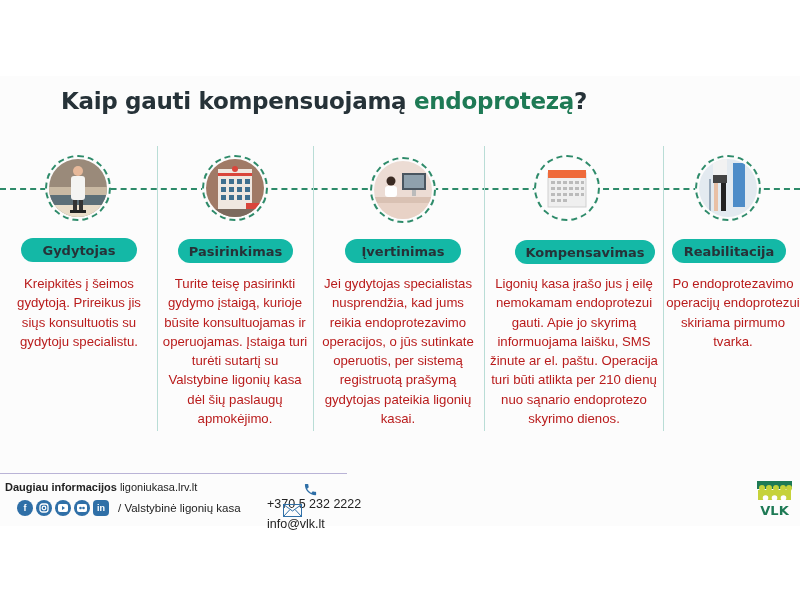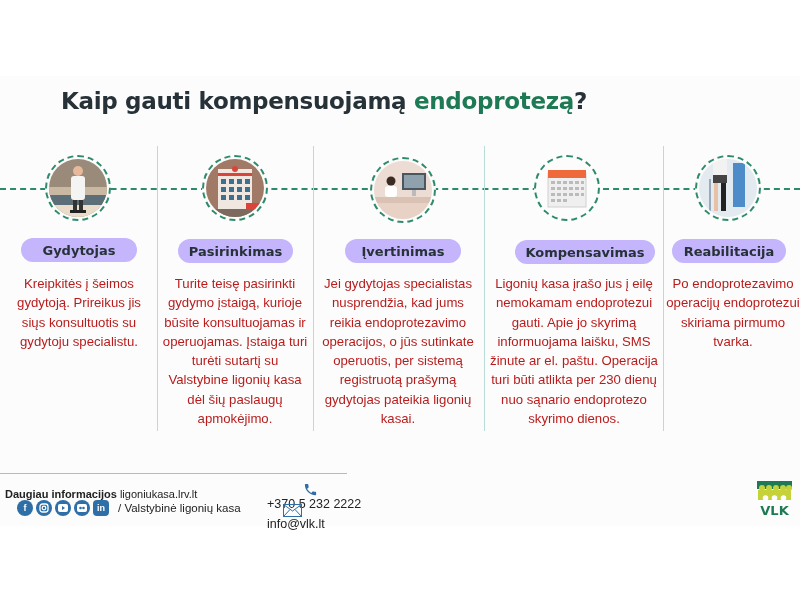--- a/index.html
+++ b/index.html
@@ -13,28 +13,28 @@
     .title .accent { color: #1e7a55; }
 
     .timeline { position: absolute; left: 0; top: 188px; width: 800px; height: 0;
       border-top: 2px dashed #2e8b6a; }
 
     .divider { position: absolute; top: 146px; width: 1px; height: 285px; background: #b9ddd6; }
     .circle { position: absolute; width: 66px; height: 66px; border-radius: 50%;
       border: 2px dashed #2e8b6a; background: #fcfcfc; display: flex; align-items: center; justify-content: center; }
     .circle .inner { width: 58px; height: 58px; border-radius: 50%; overflow: hidden; position: relative; }
 
-    .pill { position: absolute; height: 24px; border-radius: 12px; background: #c4b5fd;
+    .pill { position: absolute; height: 24px; border-radius: 12px; background: #14b8a6;
       font-family: "DejaVu Sans", sans-serif; font-weight: bold; font-size: 13px; color: #263238;
       display: flex; align-items: center; justify-content: center; white-space: nowrap; }
 
     .desc { position: absolute; top: 274px; text-align: center; font-size: 13.2px; line-height: 19.3px; color: #b91c1c; }
 
     .footer-line { position: absolute; left: 0; top: 473px; width: 347px; height: 1px; background: #b9b3d6; }
-    .more-info { position: absolute; left: 5px; top: 481px; font-size: 11px; color: #222; margin-top: 7px; }
+    .more-info { position: absolute; left: 5px; top: 481px; font-size: 11px; color: #222; }
     .more-info b { font-weight: bold; }
     .socials { position: absolute; left: 17px; top: 500px; display: flex; gap: 3px; align-items: center; }
     .soc { width: 16px; height: 16px; border-radius: 50%; background: #2f6fa7; display: flex; align-items: center; justify-content: center; color: #fff; font-size: 9px; font-weight: bold; }
     .soc.sq { border-radius: 4px; }
     .org-name { position: absolute; left: 118px; top: 502px; font-size: 11.5px; color: #222; }
 
     .contact { position: absolute; left: 267px; display: flex; align-items: center; font-size: 12.5px; color: #222; flex-direction: column; }
     .contact .ic { width: 20px; margin-right: 7px; display: flex; justify-content: center; }
 
     .logo { position: absolute; left: 757px; top: 481px; width: 35px; height: 36px; }
@@ -143,21 +143,21 @@
           <rect x="37" y="34" width="4" height="3"></rect>
           <rect x="43" y="34" width="3" height="3"></rect>
         <rect x="13" y="40" width="4" height="3"></rect>
           <rect x="19" y="40" width="4" height="3"></rect>
           <rect x="25" y="40" width="4" height="3"></rect>
       </g>
     </svg>
   </div>
 </div>
 <div class="pill" style="left:515px;top:240px;width:140px">Kompensavimas</div>
-<div class="desc" style="left:490px;width:168px">Ligonių kasa įrašo jus į eilę nemokamam endoprotezui gauti. Apie jo skyrimą informuojama laišku, SMS žinute ar el. paštu. Operacija turi būti atlikta per 230 dienų nuo sąnario endoprotezo skyrimo dienos.</div>
+<div class="desc" style="left:490px;width:168px">Ligonių kasa įrašo jus į eilę nemokamam endoprotezui gauti. Apie jo skyrimą informuojama laišku, SMS žinute ar el. paštu. Operacija turi būti atlikta per 210 dienų nuo sąnario endoprotezo skyrimo dienos.</div>
 
 <div class="circle" style="left:695px;top:155px">
   <div class="inner">
     <svg width="58" height="58" viewBox="0 0 58 58">
       <rect width="58" height="58" fill="#e3eaf0"></rect>
       <rect x="14" y="0" width="14" height="16" fill="#f2f2f2"></rect>
       <rect x="14" y="16" width="14" height="8" fill="#444"></rect>
       <rect x="15" y="24" width="4" height="28" fill="#e8c0a6"></rect>
       <rect x="22" y="24" width="5" height="28" fill="#222"></rect>
       <rect x="34" y="4" width="12" height="44" fill="#4d8cc8"></rect>

